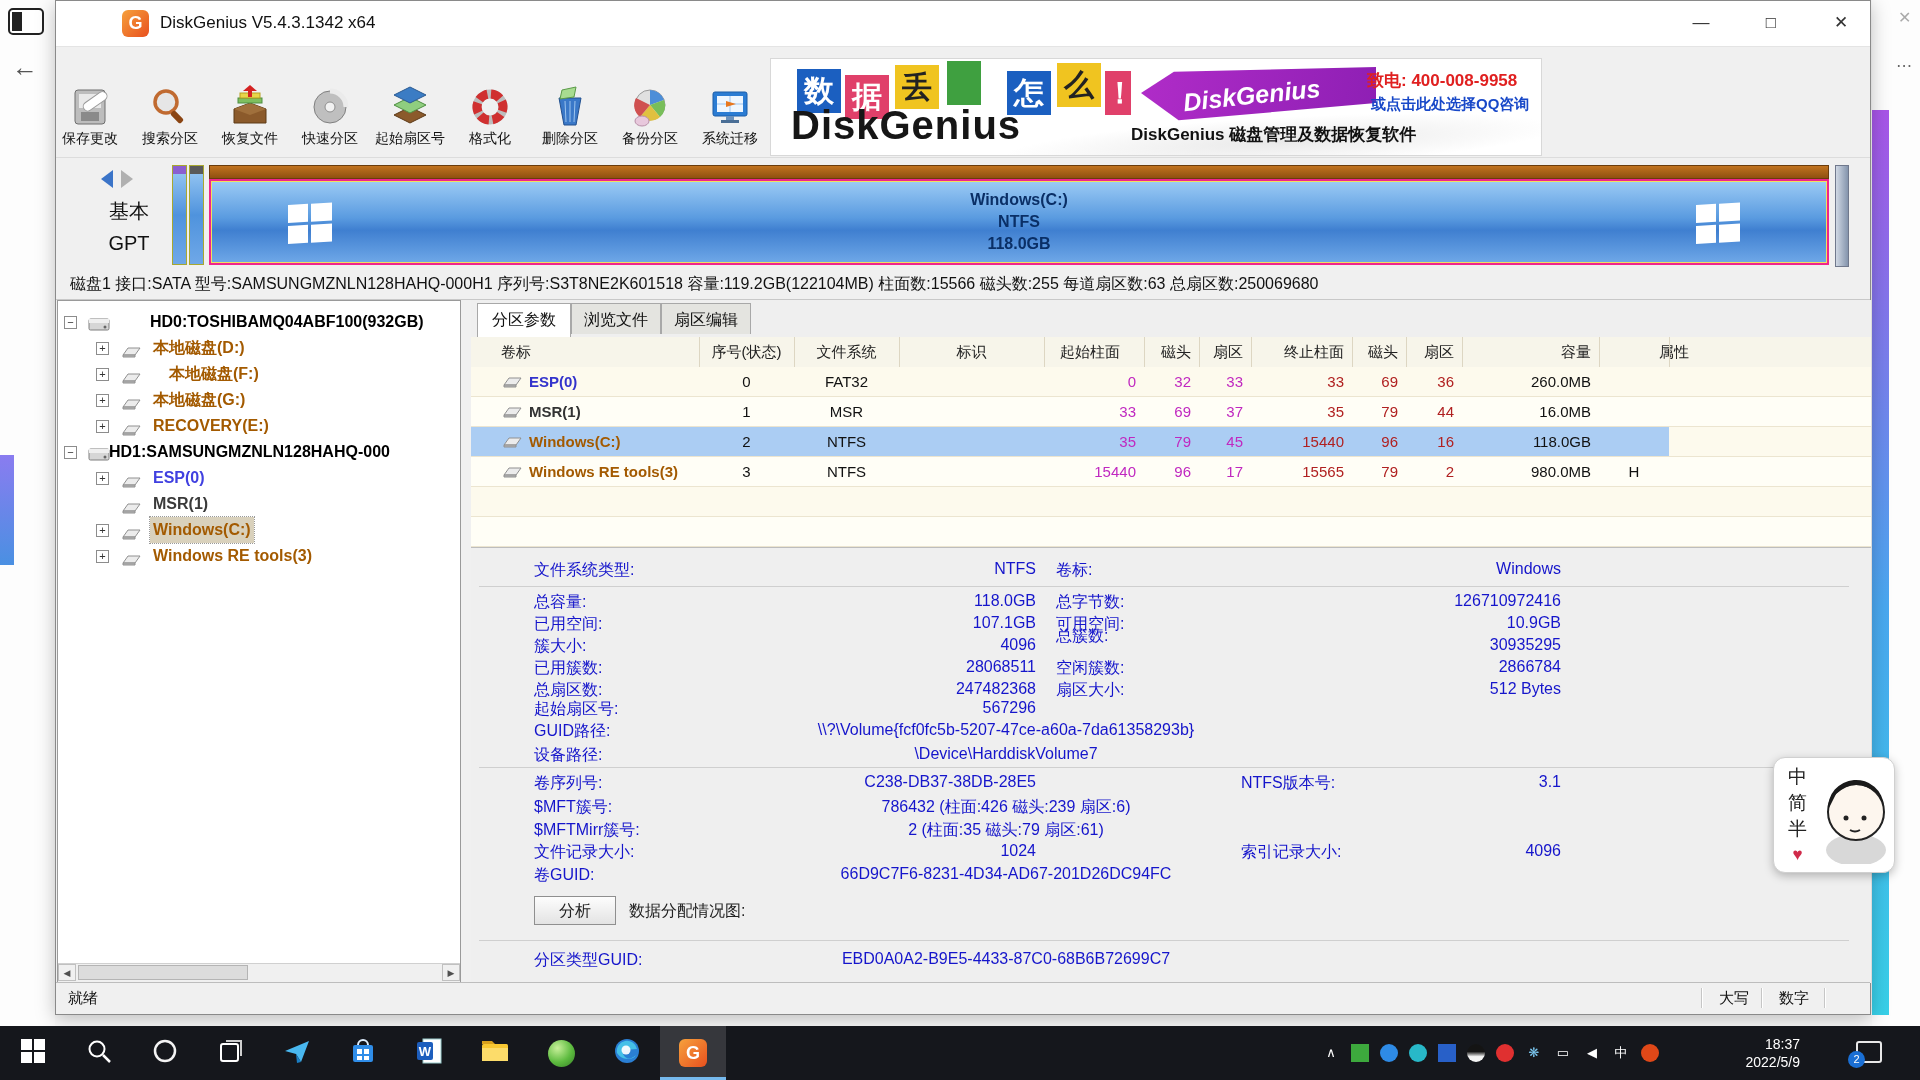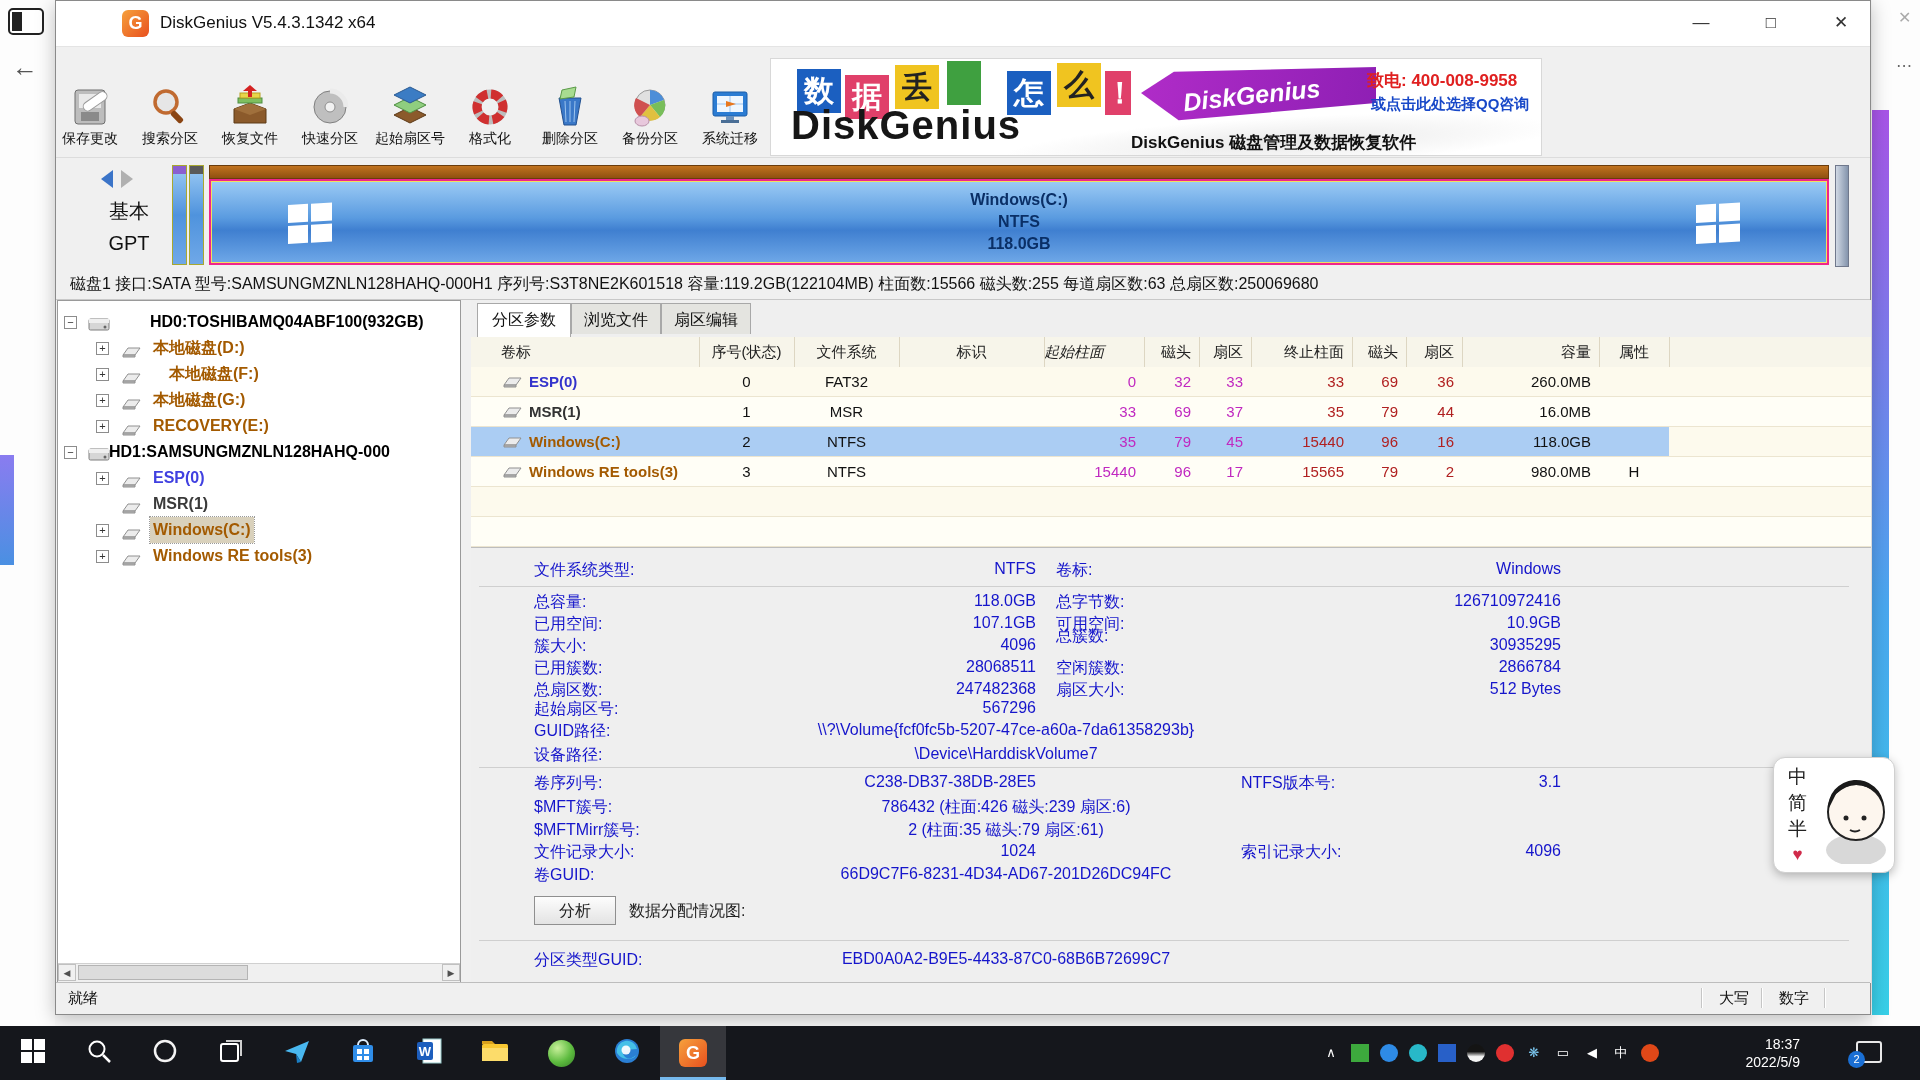--- a/index.html
+++ b/index.html
@@ -28,21 +28,21 @@
           border:1px solid #d8d8d8;overflow:hidden;}
   .tile{position:absolute;width:44px;height:44px;text-align:center;line-height:44px;font-size:30px;font-weight:bold;}
   .banner-big{position:absolute;left:20px;top:44px;font-size:40px;font-weight:bold;color:#161616;letter-spacing:1px;}
   .swoosh{position:absolute;left:230px;top:58px;width:560px;height:50px;border-radius:50%;
           background:radial-gradient(ellipse at center,#e9e9e9 0%,rgba(255,255,255,0) 70%);transform:rotate(-3deg);}
   .ribbon{position:absolute;left:370px;top:8px;width:235px;height:58px;background:linear-gradient(100deg,#b02cc8,#8e1fb4);
           clip-path:polygon(0 45%,14% 8%,100% 0,100% 62%,16% 92%);}
   .ribbon span{position:absolute;left:42px;top:14px;color:#fff;font-size:25px;font-style:italic;font-weight:bold;transform:rotate(-6deg);display:block;}
   .banner-phone{position:absolute;left:596px;top:10px;font-size:17px;font-weight:bold;color:#e02020;white-space:nowrap;}
   .banner-qq{position:absolute;left:600px;top:36px;font-size:15px;font-weight:bold;color:#1848c8;white-space:nowrap;}
-  .banner-sub{position:absolute;left:360px;top:72px;font-size:17px;font-weight:bold;color:#111;white-space:nowrap;}
+  .banner-sub{position:absolute;left:360px;top:64px;font-size:17px;font-weight:bold;color:#111;white-space:nowrap;}
   
   #diskpanel{position:absolute;left:0;top:156px;width:100%;height:112px;background:#f0f0f0;border-top:1px solid #dcdcdc;}
   .nav-tri{position:absolute;width:0;height:0;border-style:solid;}
   .disk-type{position:absolute;left:18px;width:110px;text-align:center;font-size:20px;color:#111;}
   .minibar{position:absolute;top:7px;width:15px;height:100px;background:linear-gradient(180deg,#9ccbf5,#4f93dd 50%,#6fa8e8);
            border:1px solid #a8a830;box-sizing:border-box;}
   .minibar .cap{position:absolute;left:0;top:0;width:100%;height:8px;}
   #mainbar{position:absolute;left:153px;top:7px;width:1620px;height:100px;}
   #mainbar .cap{position:absolute;left:0;top:0;width:100%;height:14px;background:linear-gradient(#c1731f,#8f5010);border:1px solid #6a3c0c;box-sizing:border-box;}
   #mainbar .body{position:absolute;left:0;top:14px;width:100%;height:86px;box-sizing:border-box;
@@ -418,28 +418,28 @@
           <div class="tab active" style="left: 6px; width: 94px;">分区参数</div>
           <div class="tab" style="left: 100px; width: 90px;">浏览文件</div>
           <div class="tab" style="left: 190px; width: 90px;">扇区编辑</div>
         </div>
       <div id="tablewrap">
           <div class="thead">
             <div class="hcell" style="left: 8px; width: 220px; text-align: left; padding-left: 22px;">卷标</div>
             <div class="hcell" style="left: 228px; width: 95px; text-align: center;">序号(状态)</div>
             <div class="hcell" style="left: 323px; width: 105px; text-align: center;">文件系统</div>
             <div class="hcell" style="left: 428px; width: 145px; text-align: center;">标识</div>
-            <div class="hcell" style="left: 573px; width: 100px; text-align: left; padding-right: 8px; font-style: italic;">起始柱面</div>
+            <div class="hcell" style="left: 573px; width: 100px; text-align: center; padding-right: 8px;">起始柱面</div>
             <div class="hcell" style="left: 673px; width: 55px; text-align: right; padding-right: 8px;">磁头</div>
             <div class="hcell" style="left: 728px; width: 52px; text-align: right; padding-right: 8px;">扇区</div>
             <div class="hcell" style="left: 780px; width: 101px; text-align: right; padding-right: 8px;">终止柱面</div>
             <div class="hcell" style="left: 881px; width: 54px; text-align: right; padding-right: 8px;">磁头</div>
             <div class="hcell" style="left: 935px; width: 56px; text-align: right; padding-right: 8px;">扇区</div>
             <div class="hcell" style="left: 991px; width: 137px; text-align: right; padding-right: 8px;">容量</div>
-            <div class="hcell" style="left: 1128px; width: 70px; text-align: center;">属性</div>
+            <div class="hcell" style="left: 1188px; width: 70px; text-align: left;">属性</div>
           </div>
           <div class="vline" style="left: 228px; height: 210px;"></div>
           <div class="vline" style="left: 323px; height: 210px;"></div>
           <div class="vline" style="left: 428px; height: 210px;"></div>
           <div class="vline" style="left: 573px; height: 210px;"></div>
           <div class="vline" style="left: 673px; height: 210px;"></div>
           <div class="vline" style="left: 728px; height: 210px;"></div>
           <div class="vline" style="left: 780px; height: 210px;"></div>
           <div class="vline" style="left: 881px; height: 210px;"></div>
           <div class="vline" style="left: 935px; height: 210px;"></div>

